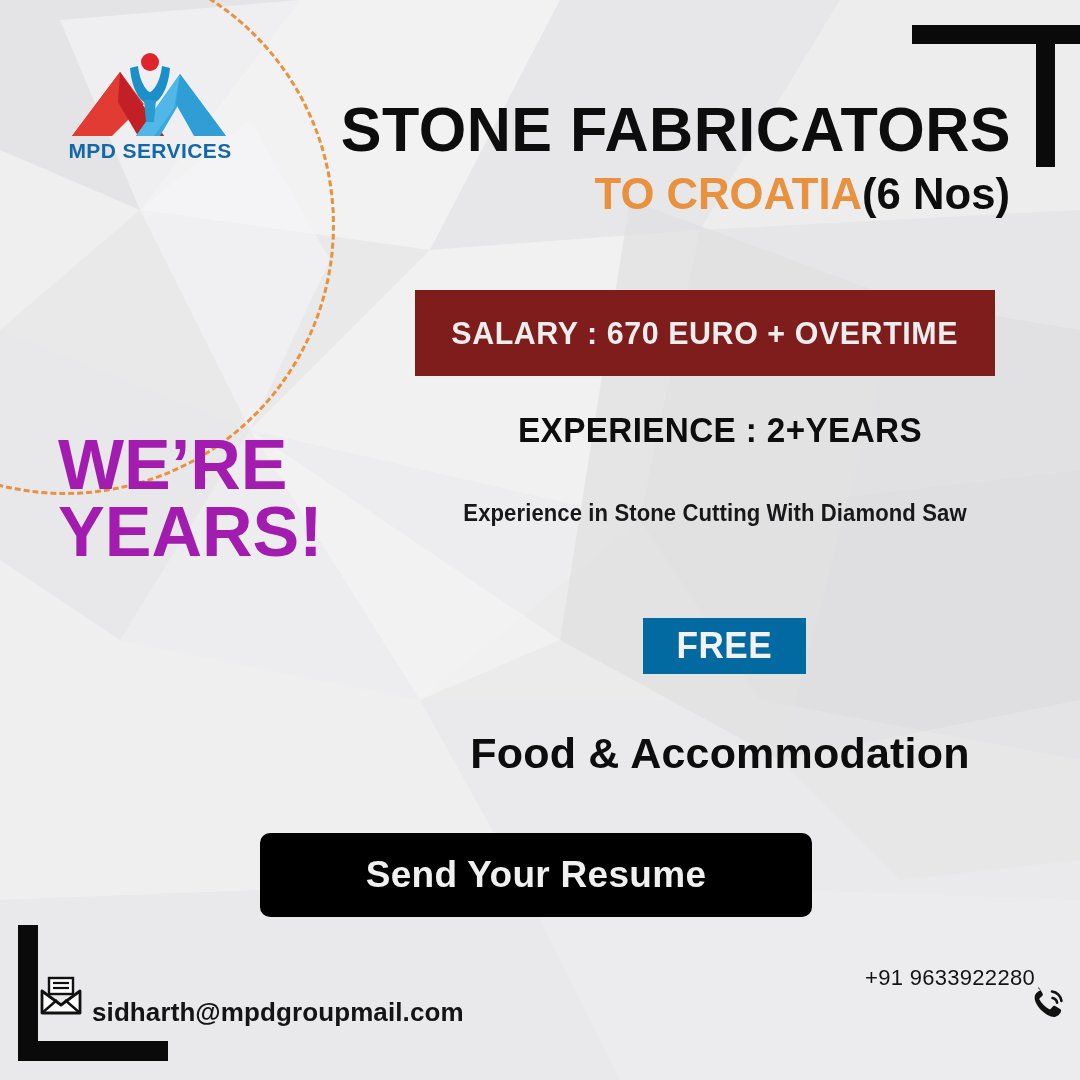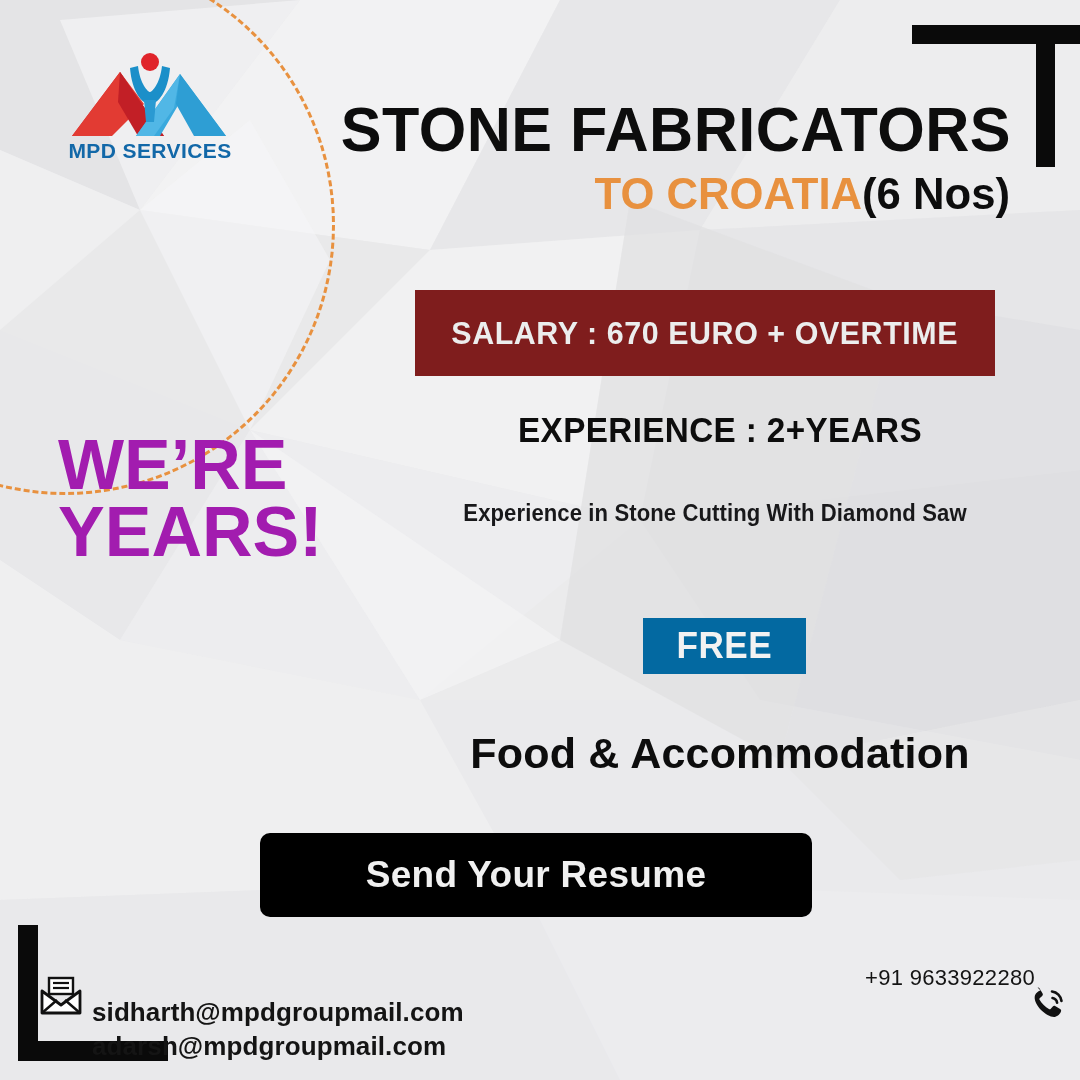--- a/index.html
+++ b/index.html
@@ -361,21 +361,20 @@
     <svg width="46" height="44" viewBox="0 0 46 44" aria-hidden="true">
       <rect x="11" y="4" width="24" height="16" fill="#ffffff" stroke="#111" stroke-width="2.4"></rect>
       <line x1="15" y1="9" x2="31" y2="9" stroke="#111" stroke-width="2.2"></line>
       <line x1="15" y1="14" x2="31" y2="14" stroke="#111" stroke-width="2.2"></line>
       <path d="M4 17 L23 31 L42 17 L42 39 L4 39 Z" fill="#ffffff" stroke="#111" stroke-width="2.8" stroke-linejoin="round"></path>
       <path d="M4 39 L19 26 M42 39 L27 26" stroke="#111" stroke-width="2.4"></path>
     </svg>
   </div>
   <div class="email-block">
     <div>sidharth@mpdgroupmail.com</div>
-    <div>adarsh@mpdgroupmail.com</div>
   </div>
 
   <div class="phone-block">
     <div>+91 9633922280</div>
   </div>
   <div class="phone-icon">
     <svg width="44" height="44" viewBox="0 0 44 44" aria-hidden="true">
       <path d="M13.5 8.5 c-2.6 0.6 -5.4 3.2 -5.8 6.2 c-0.5 3.9 2.6 9.6 6.6 13.6 c4 4 9.7 7.1 13.6 6.6 c3 -0.4 5.6 -3.2 6.2 -5.8 c0.2 -0.9 -0.2 -1.5 -1 -2 l-5 -3 c-0.9 -0.5 -1.7 -0.3 -2.3 0.4 l-2 2.3 c-0.5 0.6 -1.2 0.7 -1.9 0.3 c-1.8 -1 -3.6 -2.5 -5.2 -4.1 c-1.6 -1.6 -3.1 -3.4 -4.1 -5.2 c-0.4 -0.7 -0.3 -1.4 0.3 -1.9 l2.3 -2 c0.7 -0.6 0.9 -1.4 0.4 -2.3 l-3 -5 c-0.5 -0.8 -1.1 -1.2 -2 -1 Z" fill="#111"></path>
       <path d="M25 9.5 c5 0.6 8.9 4.5 9.5 9.5" fill="none" stroke="#111" stroke-width="2.6" stroke-linecap="round"></path>
       <path d="M25.5 16 c2.4 0.5 4.2 2.3 4.6 4.7" fill="none" stroke="#111" stroke-width="2.6" stroke-linecap="round"></path>

